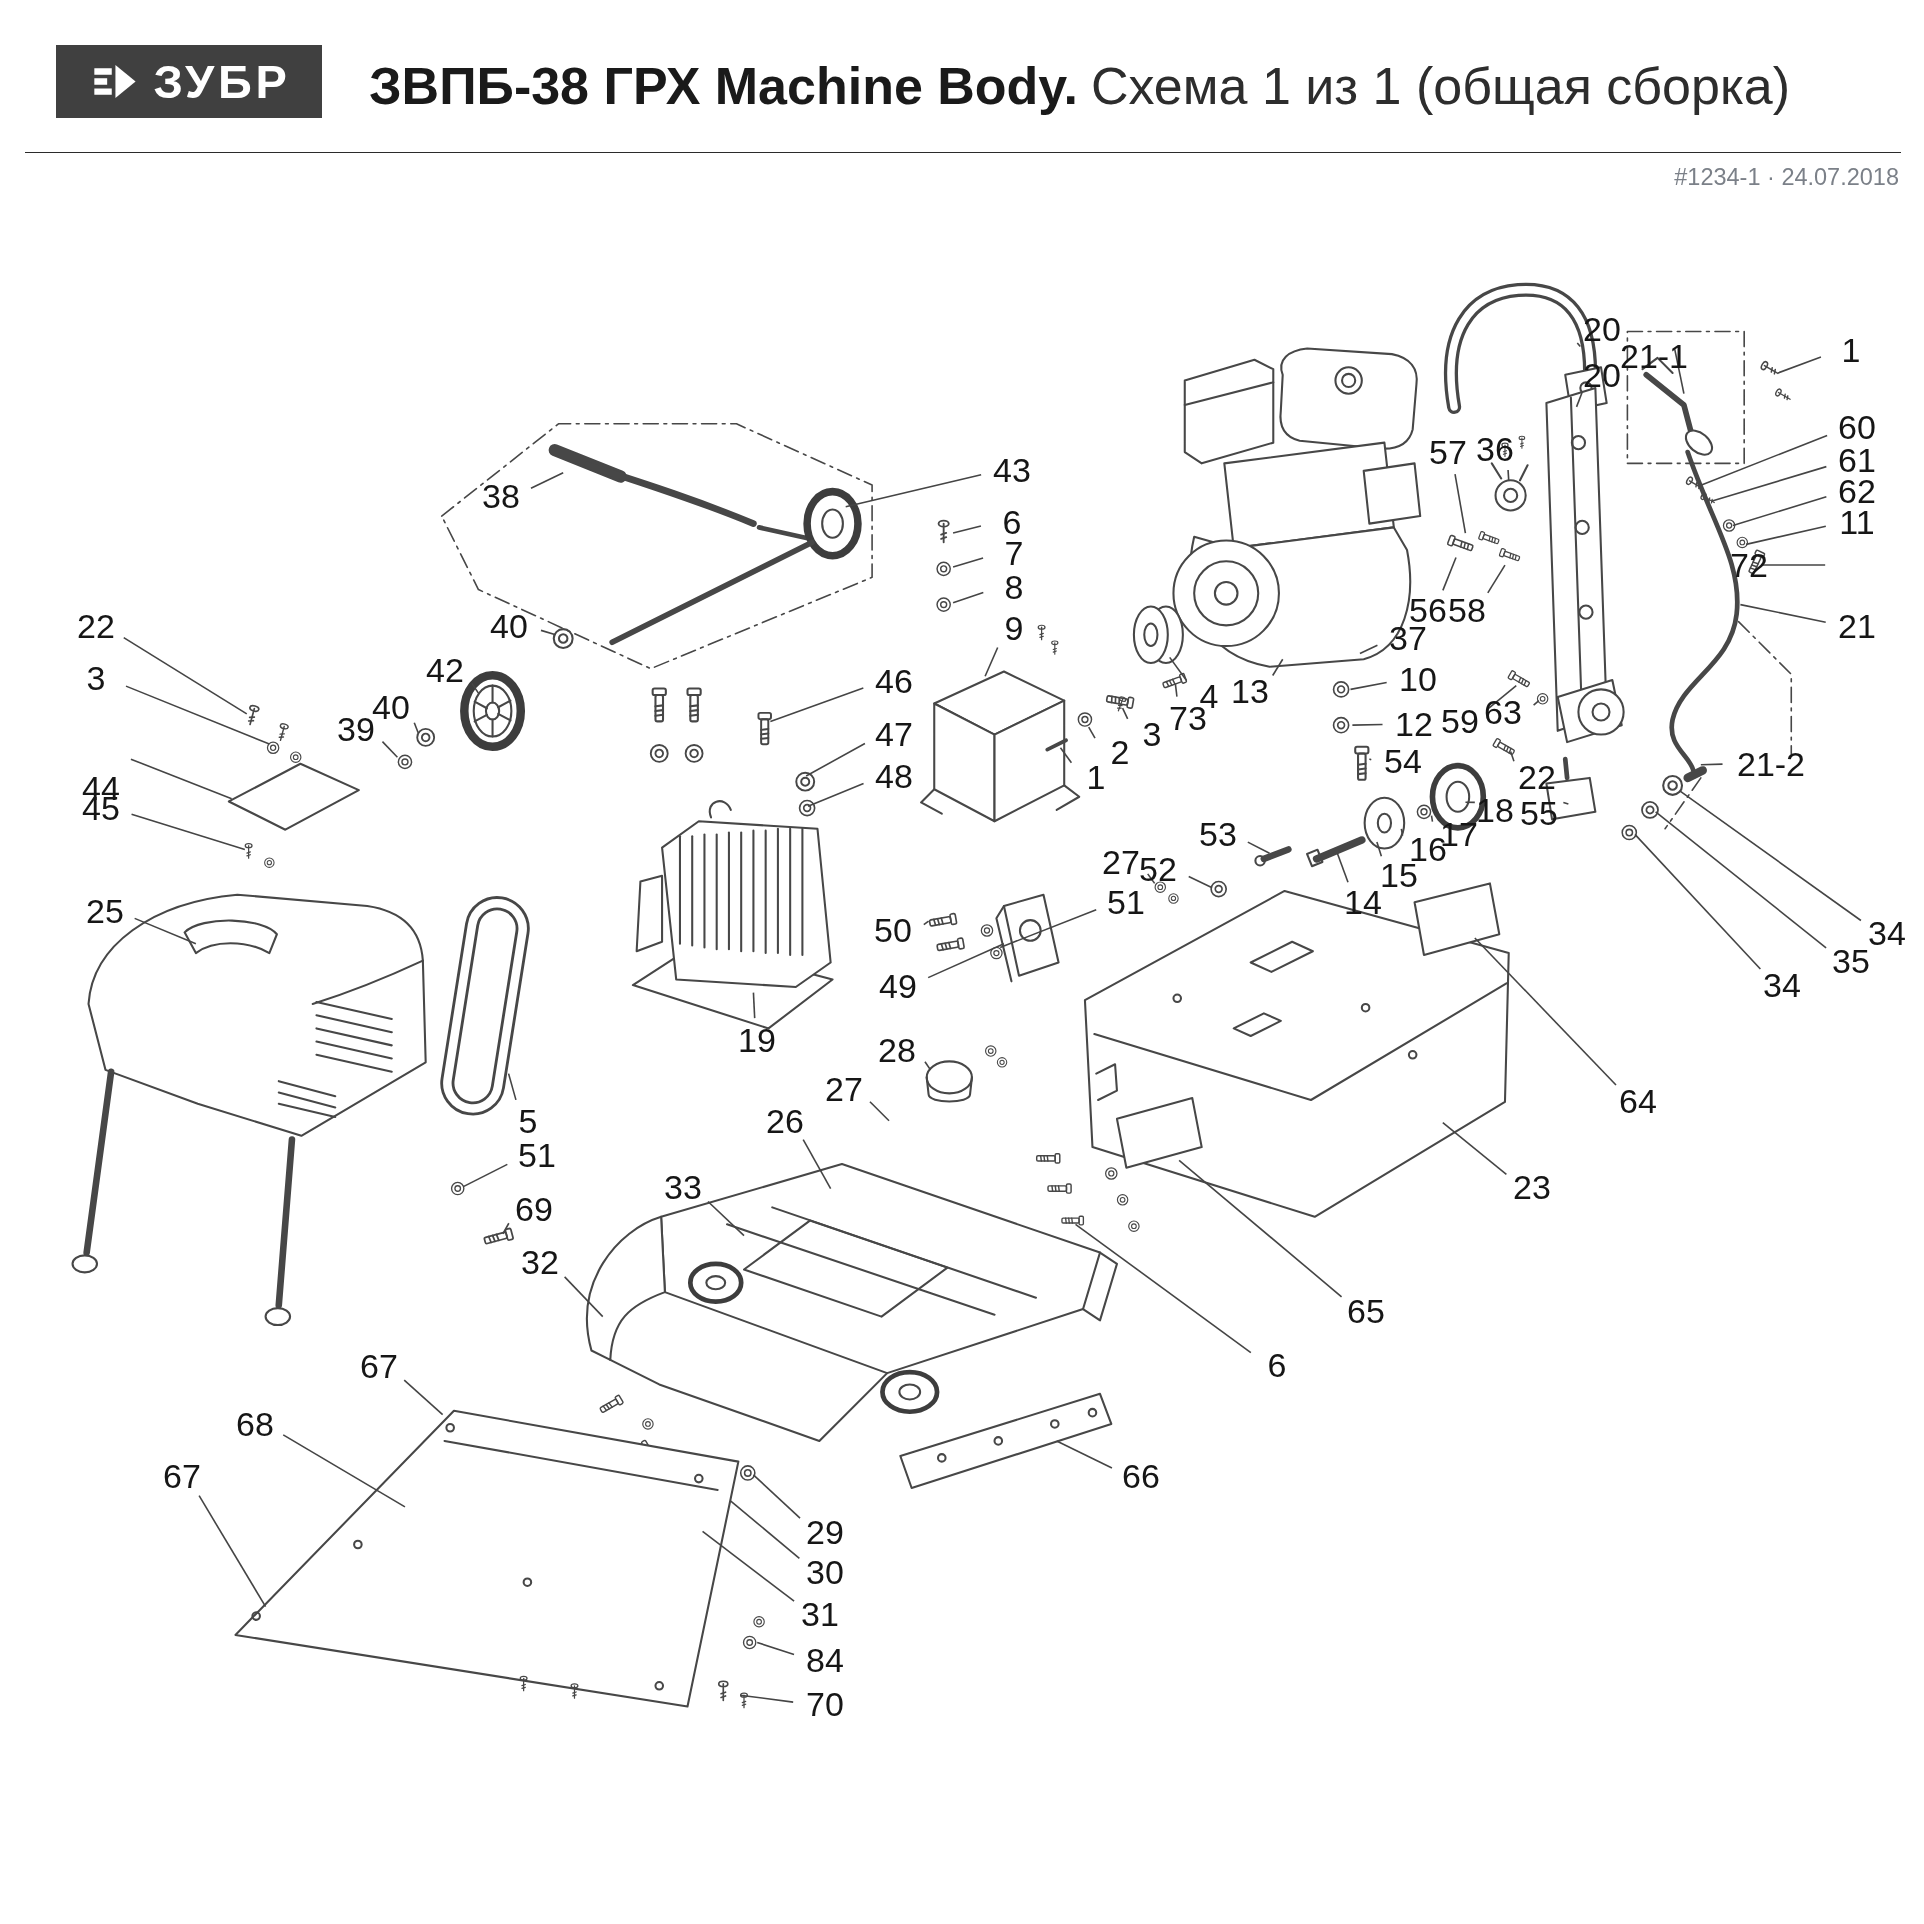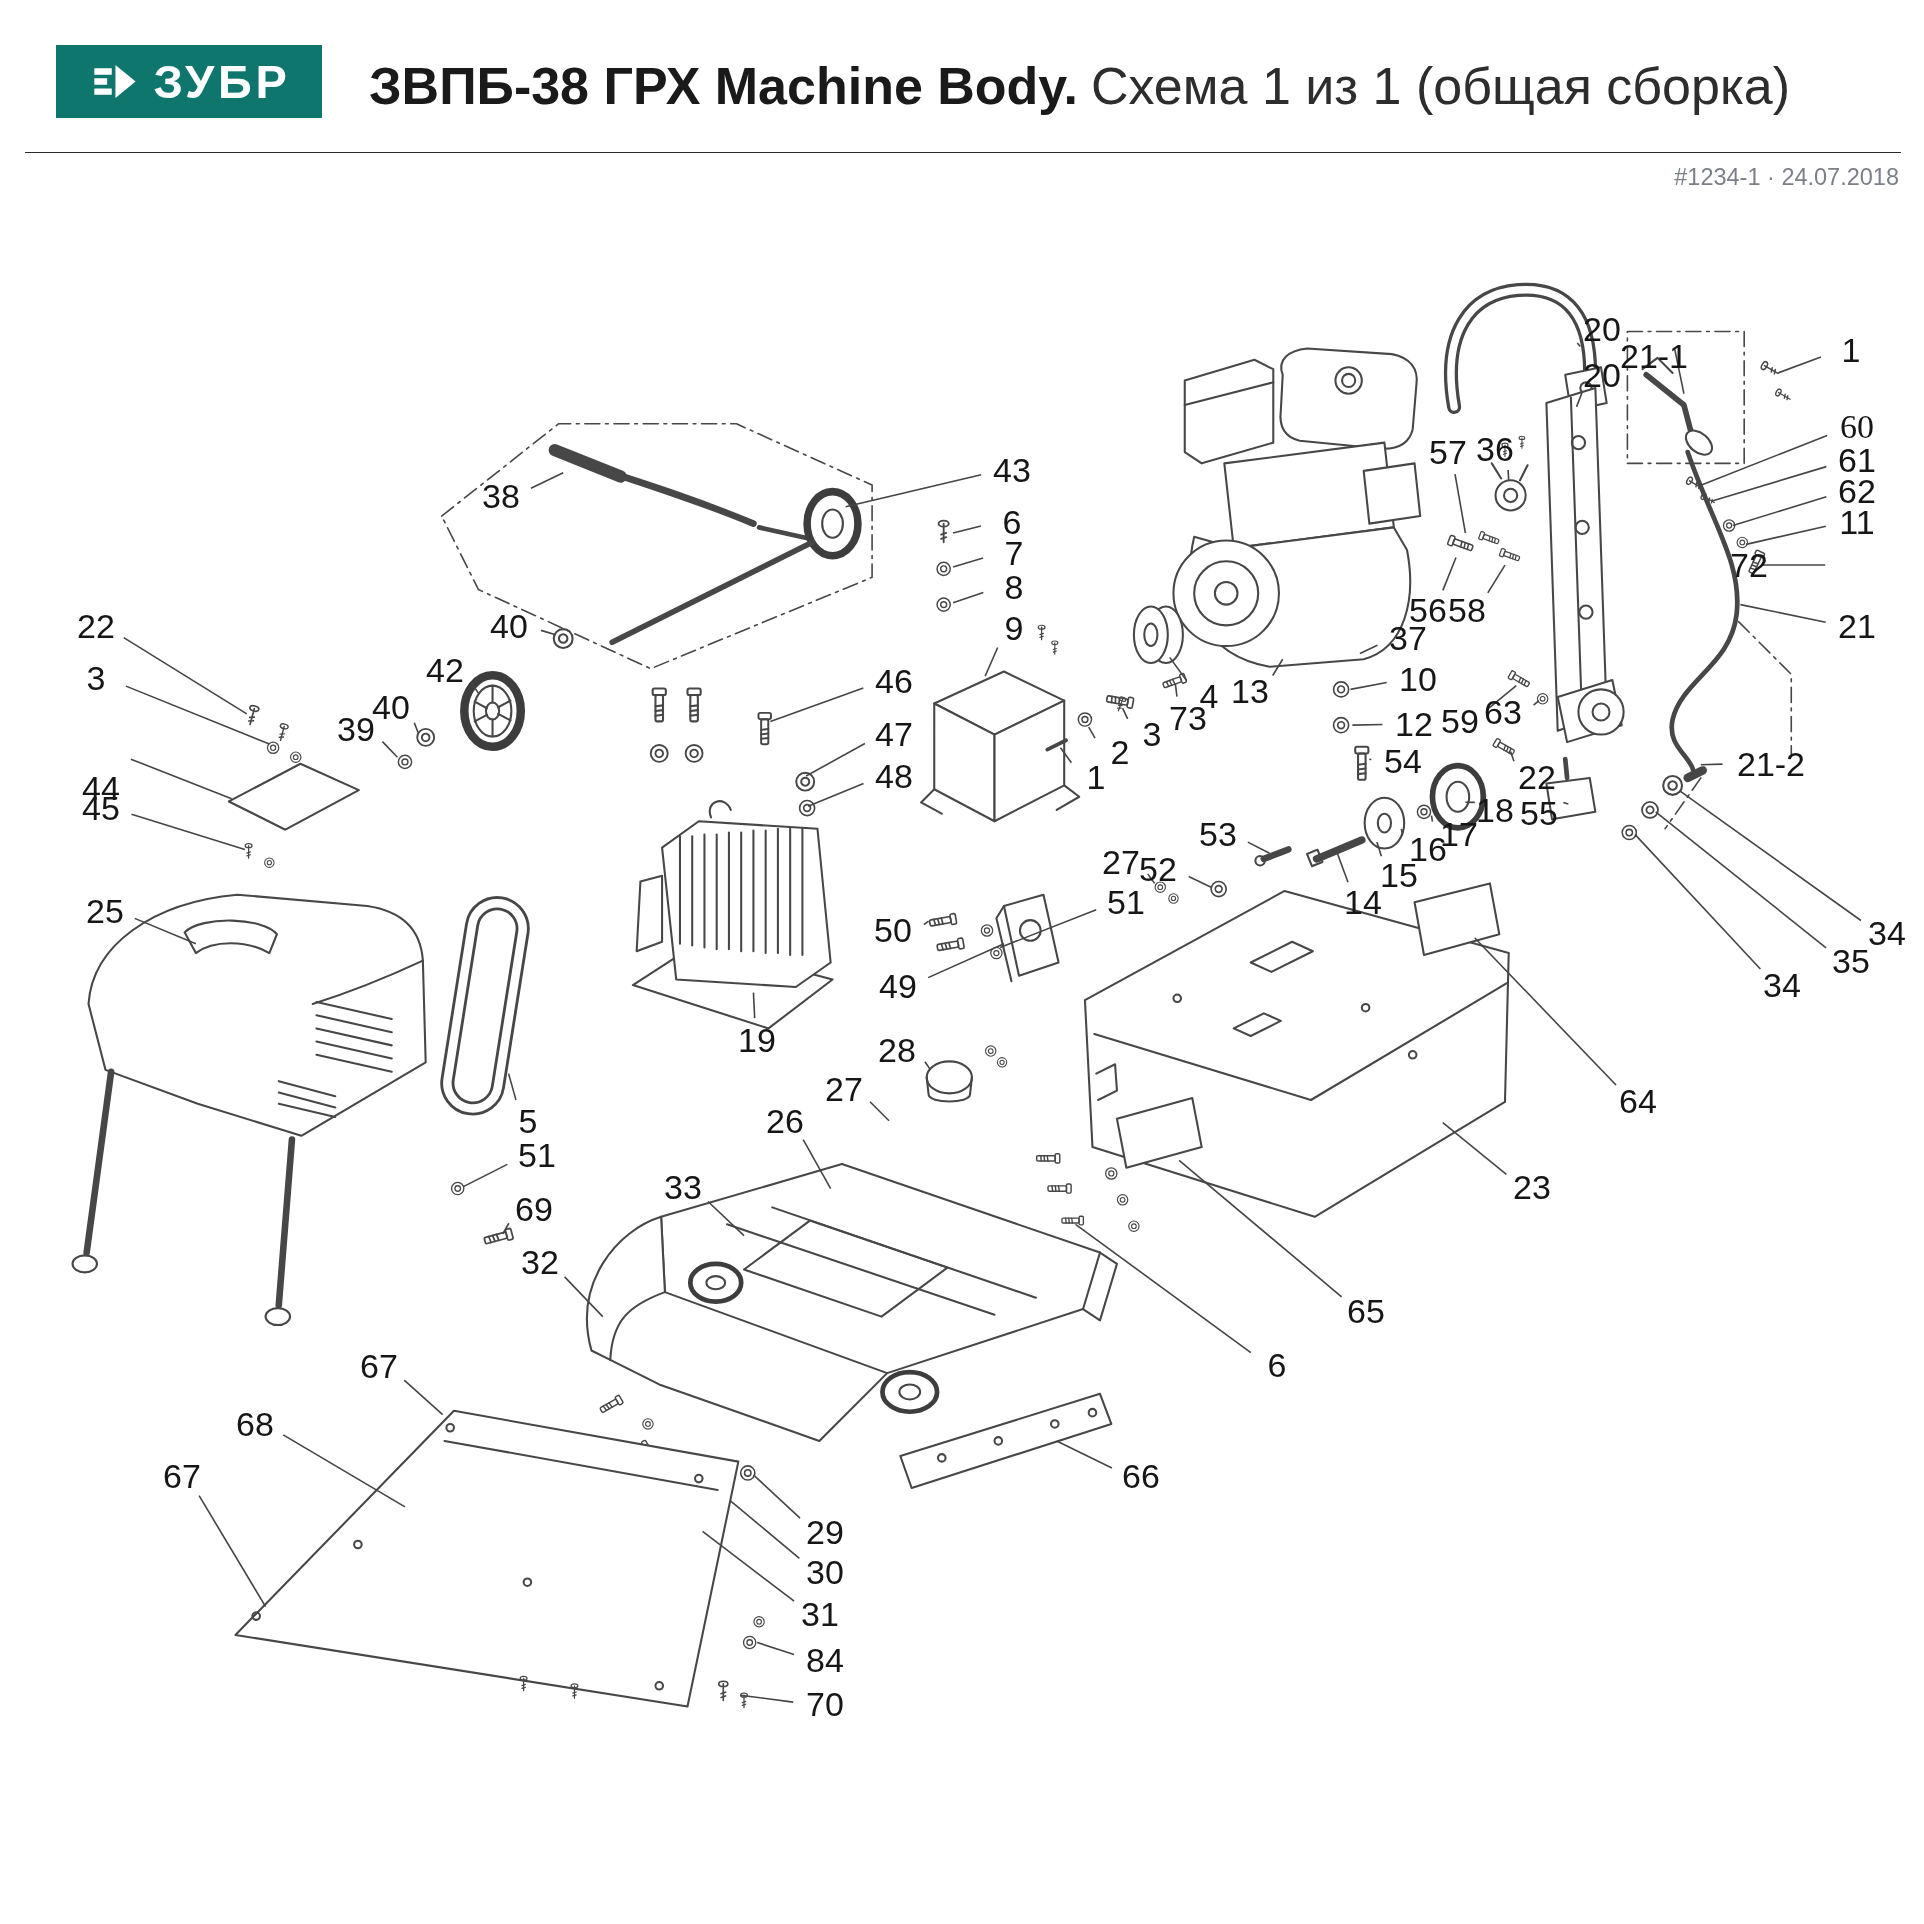--- a/index.html
+++ b/index.html
@@ -1,18 +1,18 @@
 <!DOCTYPE html>
 <html style="font-size:15px"><head>
 <meta charset="utf-8">
 <style>
   html,body{margin:0;padding:0;background:#fff;}
   .page{position:relative;width:1925px;height:1925px;background:#fff;overflow:hidden;
         font-family:"Liberation Sans",sans-serif;color:#1a1a1a;}
-  .logo-box{position:absolute;left:56px;top:45px;width:266px;height:73px;background:#0f766e;
+  .logo-box{position:absolute;left:56px;top:45px;width:266px;height:73px;background:#404040;
             display:flex;align-items:center;justify-content:center;gap:11.3px;}
   .logo-text{color:#fff;font-size:47px;font-weight:700;letter-spacing:3.8px;line-height:1;}
   .title-line{position:absolute;left:369px;top:56px;font-size:52px;white-space:nowrap;}
   .title-main{font-weight:700;color:#1a1a1a;}
   .title-sub{font-weight:400;color:#2d2d2d;margin-left:13px;}
   .rule{position:absolute;left:24.5px;right:24.5px;top:152px;border-top:1.9px solid #2b2b2b;}
   .docref{position:absolute;right:26px;top:164px;font-size:23.5px;color:#7b8088;}
   #diagram-art{position:absolute;left:0;top:0;width:1925px;height:1925px;}
   #labels-layer{position:absolute;left:0;top:0;width:1925px;height:1925px;pointer-events:none;}
   .part-label{position:absolute;transform:translate(-50%,-50%);font-size:34px;font-weight:400;
@@ -439,21 +439,21 @@
       <div class="part-label" style="left: 1188px; top: 718px;">73</div>
       <div class="part-label" style="left: 1209px; top: 696px;">4</div>
       <div class="part-label" style="left: 1250px; top: 691px;">13</div>
       <div class="part-label" style="left: 1120px; top: 752px;">2</div>
       <div class="part-label" style="left: 1152px; top: 734px;">3</div>
       <div class="part-label" style="left: 1096px; top: 777px;">1</div>
       <div class="part-label" style="left: 1602px; top: 329px;">20</div>
       <div class="part-label" style="left: 1654px; top: 329px; margin-top: 27px;">21-1</div>
       <div class="part-label" style="left: 1602px; top: 375px;">20</div>
       <div class="part-label" style="left: 1851px; top: 350px;">1</div>
-      <div class="part-label" style="left: 1857px; top: 427px; font-family: Liberation Serif, serif;">60</div>
+      <div class="part-label" style="left: 1857px; top: 427px;">60</div>
       <div class="part-label" style="left: 1857px; top: 460px;">61</div>
       <div class="part-label" style="left: 1857px; top: 491px;">62</div>
       <div class="part-label" style="left: 1857px; top: 522px;">11</div>
       <div class="part-label" style="left: 1749px; top: 565px;">72</div>
       <div class="part-label" style="left: 1857px; top: 626px;">21</div>
       <div class="part-label" style="left: 1448px; top: 452px;">57</div>
       <div class="part-label" style="left: 1495px; top: 449px;">36</div>
       <div class="part-label" style="left: 1428px; top: 610px;">56</div>
       <div class="part-label" style="left: 1467px; top: 610px;">58</div>
       <div class="part-label" style="left: 1408px; top: 638px;">37</div>

